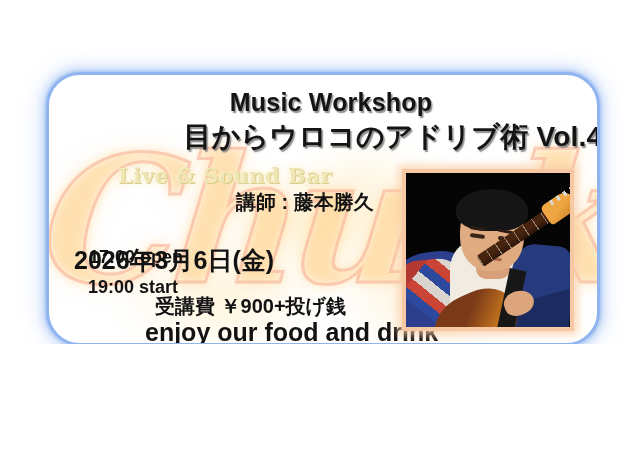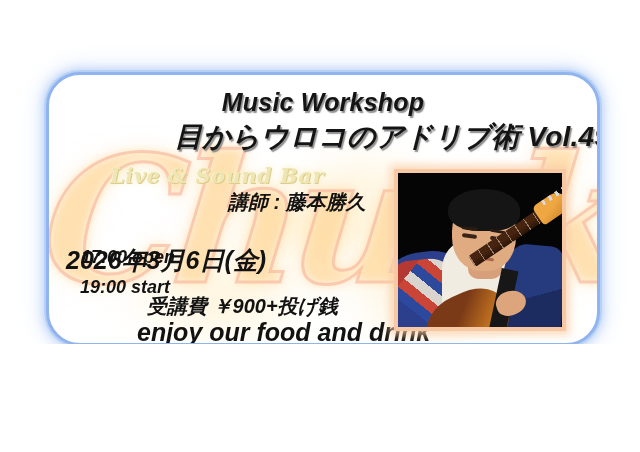--- a/index.html
+++ b/index.html
@@ -87,22 +87,22 @@
   }
   .glow-d {
     left: 215px; top: 60px;
     width: 200px; height: 90px;
     background: radial-gradient(closest-side, rgba(255,236,192,0.55), rgba(255,236,192,0) 72%);
   }
 
   
   .content {
     position: absolute;
-    left: 0; top: 0;
-    width: 100%; height: 100%; font-style: italic;
+    left: 8px; top: 0;
+    width: 100%; height: 100%;
   }
 
   .title-main {
     position: absolute;
     left: 0;
     top: 13px;
     width: 100%;
     text-align: center;
     font-size: 25px;
     font-weight: bold;

